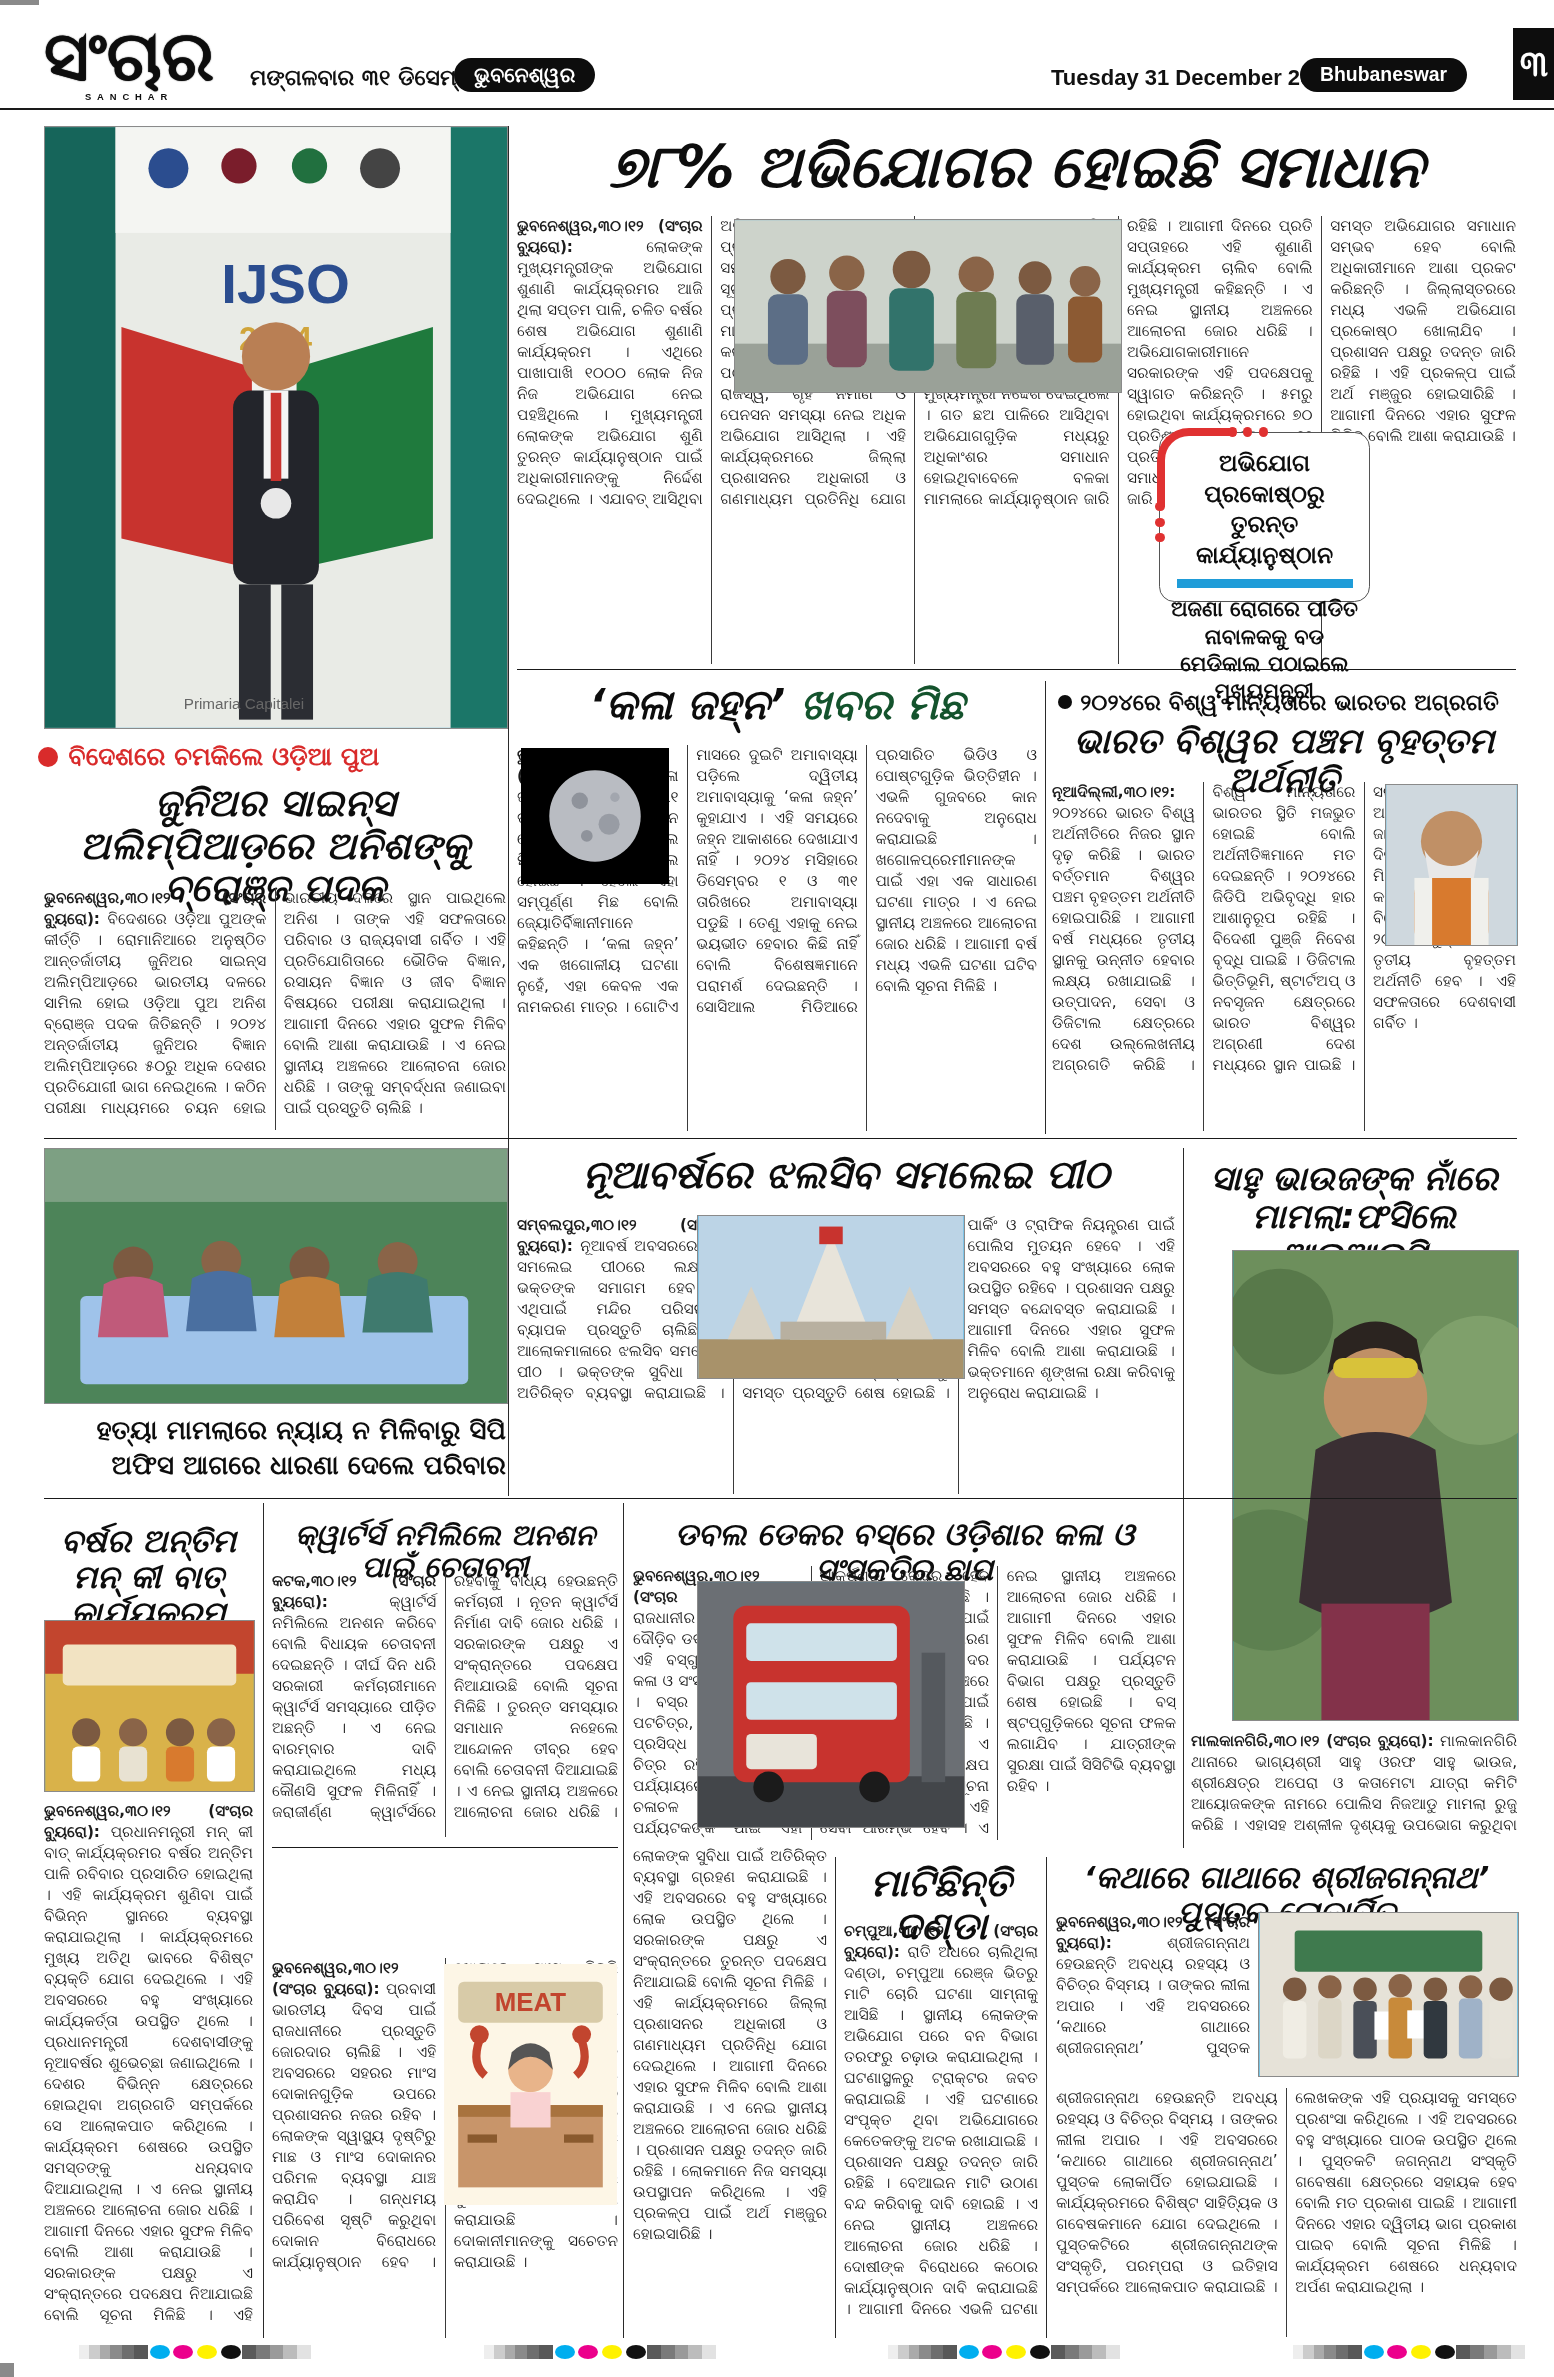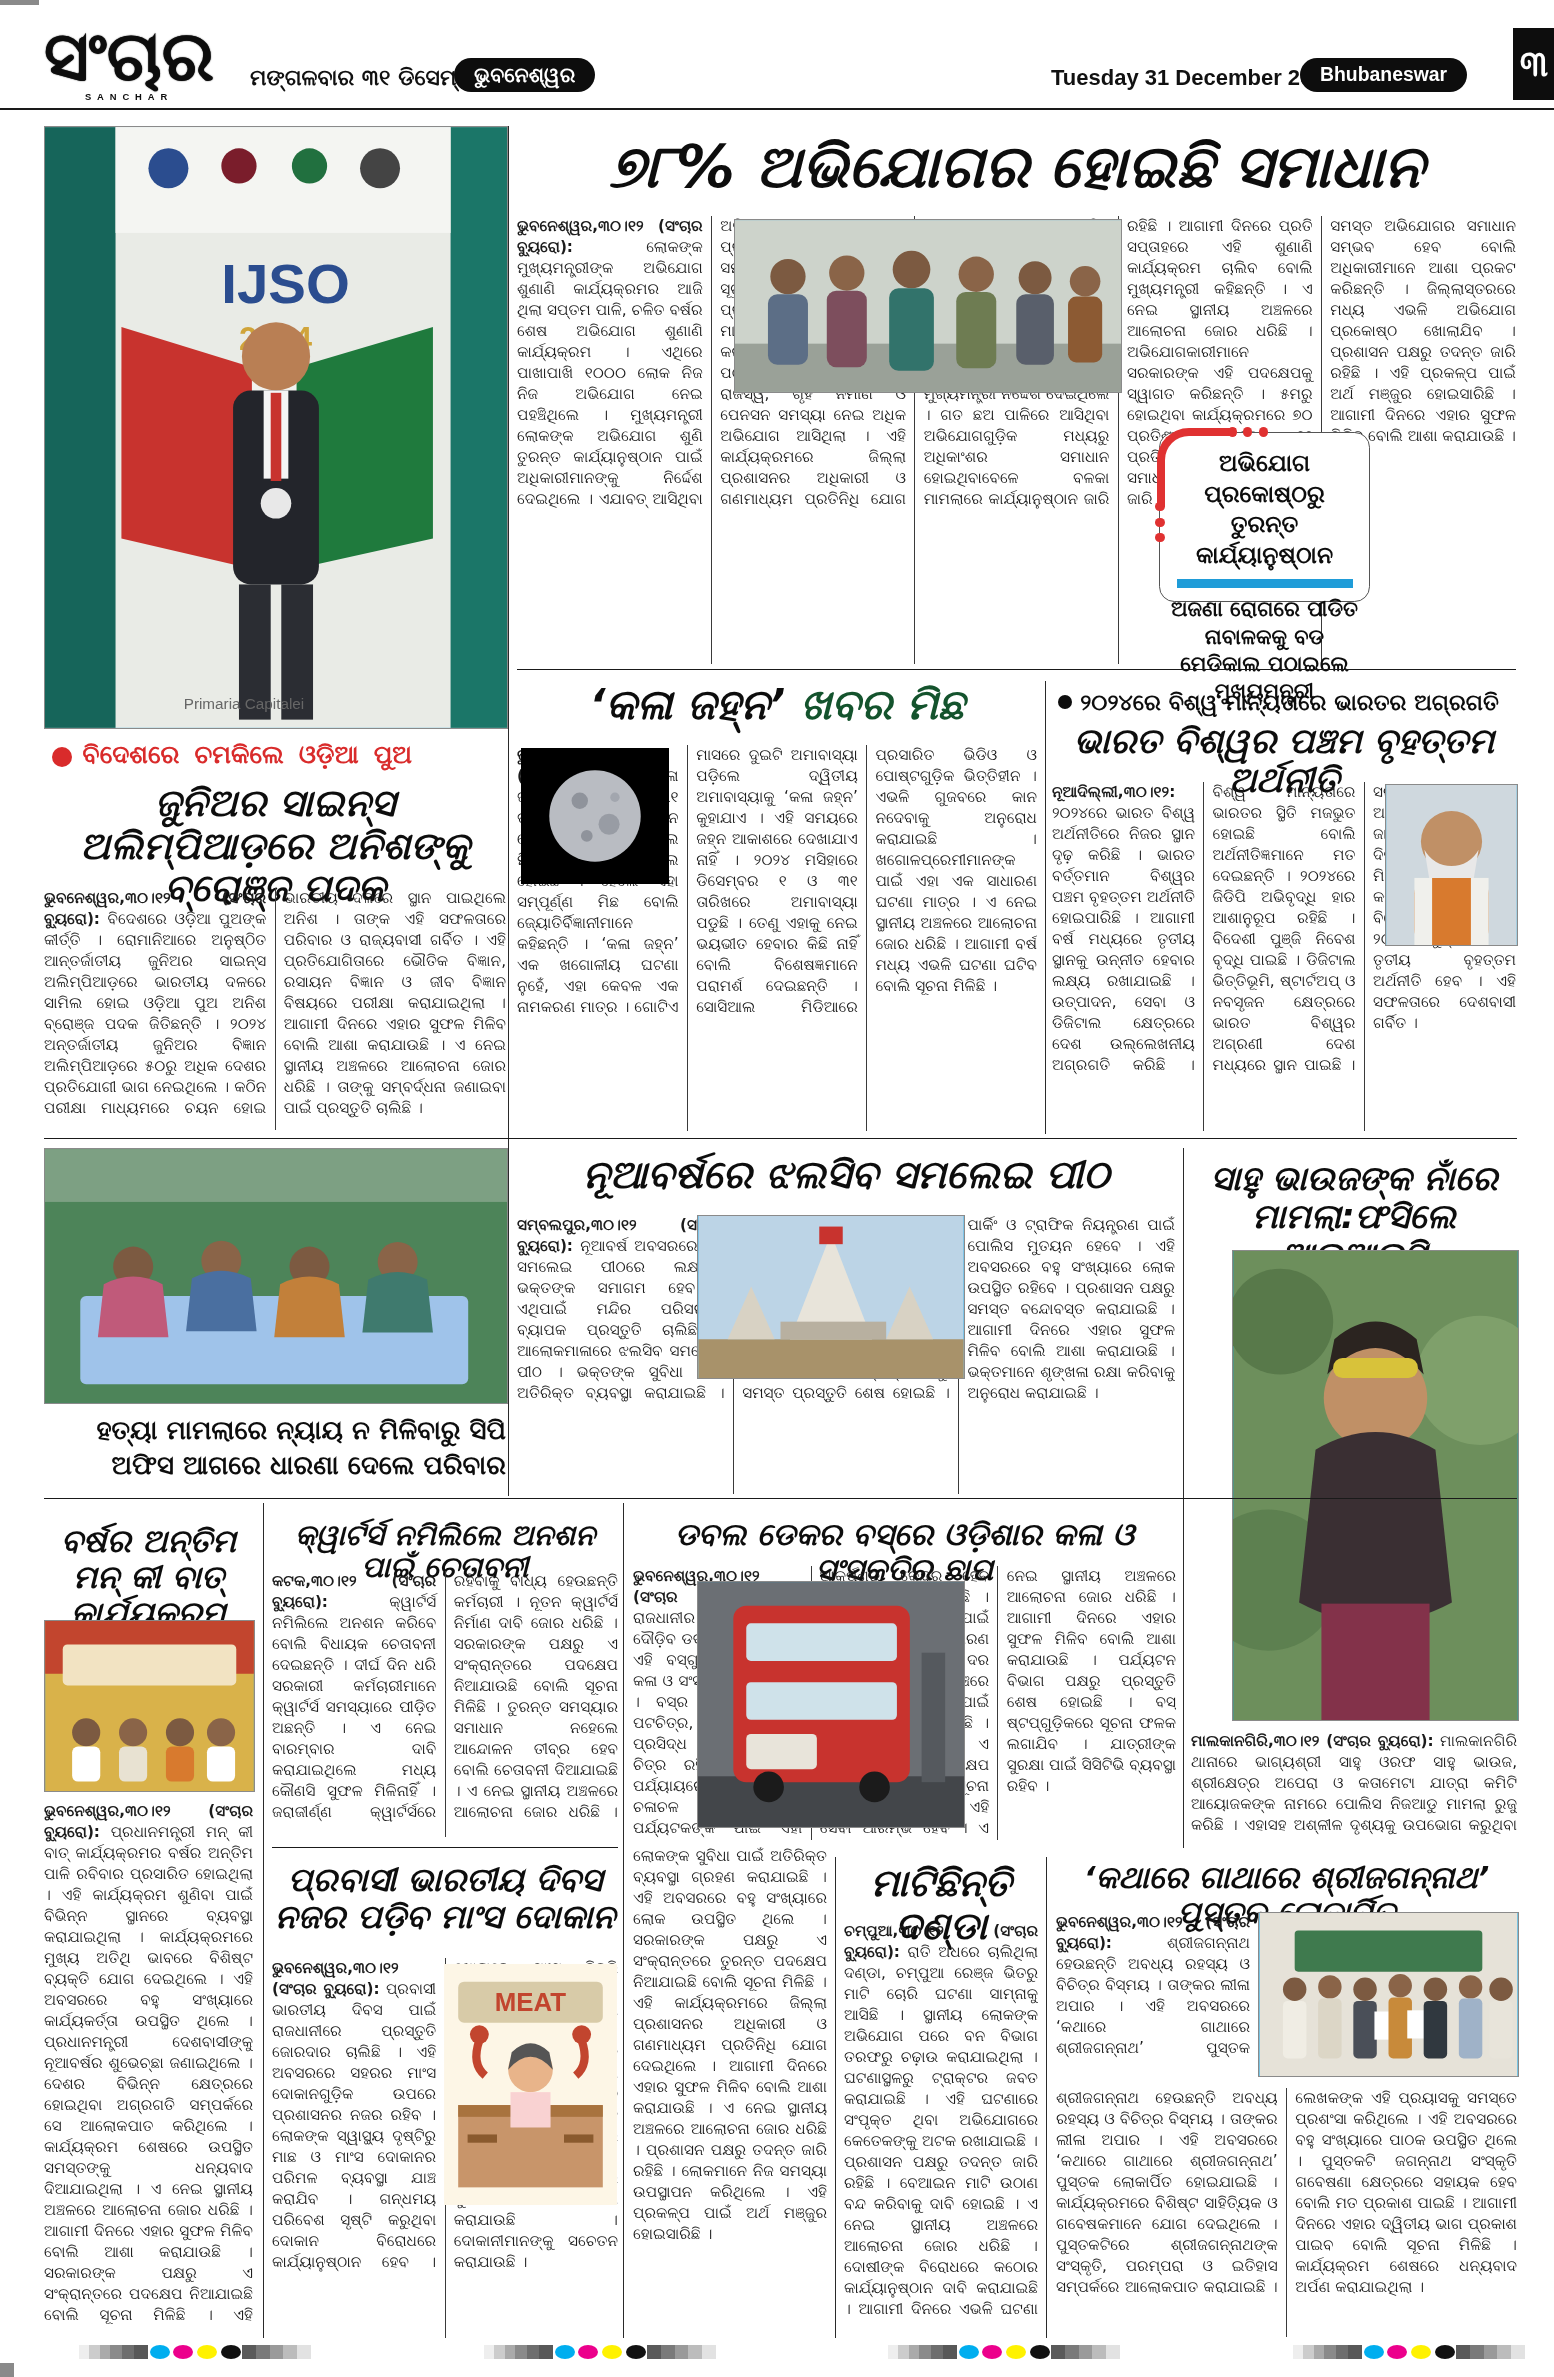--- a/index.html
+++ b/index.html
@@ -120,21 +120,21 @@
     <span class="pq-dot" style="left:-4.7px;top:85px;"></span>
     <span class="pq-dot" style="left:-4.7px;top:100px;"></span>
     <div class="pq-text" style="margin:15.3px 10.6px 0;font-size:23.5px;">ଅଭିଯୋଗ ପ୍ରକୋଷ୍ଠରୁ ତୁରନ୍ତ କାର୍ଯ୍ୟାନୁଷ୍ଠାନ</div>
     <div class="pq-bar" style="width:176px;"></div>
     <div class="pq-text" style="margin:0 8.2px;font-size:21px;">ଅଜଣା ରୋଗରେ ପୀଡିତ ନାବାଳକକୁ ବଡ ମେଡିକାଲ ପଠାଇଲେ ମୁଖ୍ୟମନ୍ତ୍ରୀ</div>
   </div>
 
   <div class="hr" style="left:517px;top:669px;width:999px;height:1.2px;"></div>
   <div class="vr" style="left:508px;top:126px;height:1370px;"></div>
 
-  <div class="kicker abs" style="left:52px;top:742px;font-family:Liberation Mono, monospace;">
+  <div class="kicker abs" style="left:38px;top:742px;">
     <span class="dot"></span>
     <span>ବିଦେଶରେ ଚମକିଲେ ଓଡ଼ିଆ ପୁଅ</span>
   </div>
   <div class="headline abs" style="left:44px;top:782px;width:462px;font-size:38px;">ଜୁନିଅର ସାଇନ୍ସ ଅଲିମ୍ପିଆଡ଼ରେ ଅନିଶଙ୍କୁ ବ୍ରୋଞ୍ଜ ପଦକ</div>
   <div class="body-text abs" style="left:44px;top:888px;width:462px;height:242px;column-count:2;">
     <span class="dateline">ଭୁବନେଶ୍ୱର,୩୦।୧୨ (ସଂଚାର ବ୍ୟୁରୋ):</span><span> ବିଦେଶରେ ଓଡ଼ିଆ ପୁଅଙ୍କ କୀର୍ତ୍ତି । ରୋମାନିଆରେ ଅନୁଷ୍ଠିତ ଆନ୍ତର୍ଜାତୀୟ ଜୁନିଅର ସାଇନ୍ସ ଅଲିମ୍ପିଆଡ଼ରେ ଭାରତୀୟ ଦଳରେ ସାମିଲ ହୋଇ ଓଡ଼ିଆ ପୁଅ ଅନିଶ ବ୍ରୋଞ୍ଜ ପଦକ ଜିତିଛନ୍ତି । ୨୦୨୪ ଅନ୍ତର୍ଜାତୀୟ ଜୁନିଅର ବିଜ୍ଞାନ ଅଲିମ୍ପିଆଡ଼ରେ ୫୦ରୁ ଅଧିକ ଦେଶର ପ୍ରତିଯୋଗୀ ଭାଗ ନେଇଥିଲେ । କଠିନ ପରୀକ୍ଷା ମାଧ୍ୟମରେ ଚୟନ ହୋଇ ଭାରତୀୟ ଦଳରେ ସ୍ଥାନ ପାଇଥିଲେ ଅନିଶ । ତାଙ୍କ ଏହି ସଫଳତାରେ ପରିବାର ଓ ରାଜ୍ୟବାସୀ ଗର୍ବିତ । ଏହି ପ୍ରତିଯୋଗିତାରେ ଭୌତିକ ବିଜ୍ଞାନ, ରସାୟନ ବିଜ୍ଞାନ ଓ ଜୀବ ବିଜ୍ଞାନ ବିଷୟରେ ପରୀକ୍ଷା କରାଯାଇଥିଲା । ଆଗାମୀ ଦିନରେ ଏହାର ସୁଫଳ ମିଳିବ ବୋଲି ଆଶା କରାଯାଉଛି । ଏ ନେଇ ସ୍ଥାନୀୟ ଅଞ୍ଚଳରେ ଆଲୋଚନା ଜୋର ଧରିଛି । ତାଙ୍କୁ ସମ୍ବର୍ଦ୍ଧନା ଜଣାଇବା ପାଇଁ ପ୍ରସ୍ତୁତି ଚାଲିଛି ।</span>
   </div>
 
   <div class="headline abs" style="left:517px;top:681px;width:520px;font-size:42px;">
     <span>‘କଳା ଜହ୍ନ’</span>
@@ -253,21 +253,20 @@
   <div class="body-text abs" style="left:44px;top:1801px;width:209px;height:536px;column-count:1;">
     <span class="dateline">ଭୁବନେଶ୍ୱର,୩୦।୧୨ (ସଂଚାର ବ୍ୟୁରୋ):</span><span> ପ୍ରଧାନମନ୍ତ୍ରୀ ମନ୍ କୀ ବାତ୍ କାର୍ଯ୍ୟକ୍ରମର ବର୍ଷର ଅନ୍ତିମ ପାଳି ରବିବାର ପ୍ରସାରିତ ହୋଇଥିଲା । ଏହି କାର୍ଯ୍ୟକ୍ରମ ଶୁଣିବା ପାଇଁ ବିଭିନ୍ନ ସ୍ଥାନରେ ବ୍ୟବସ୍ଥା କରାଯାଇଥିଲା । କାର୍ଯ୍ୟକ୍ରମରେ ମୁଖ୍ୟ ଅତିଥି ଭାବରେ ବିଶିଷ୍ଟ ବ୍ୟକ୍ତି ଯୋଗ ଦେଇଥିଲେ । ଏହି ଅବସରରେ ବହୁ ସଂଖ୍ୟାରେ କାର୍ଯ୍ୟକର୍ତ୍ତା ଉପସ୍ଥିତ ଥିଲେ । ପ୍ରଧାନମନ୍ତ୍ରୀ ଦେଶବାସୀଙ୍କୁ ନୂଆବର୍ଷର ଶୁଭେଚ୍ଛା ଜଣାଇଥିଲେ । ଦେଶର ବିଭିନ୍ନ କ୍ଷେତ୍ରରେ ହୋଇଥିବା ଅଗ୍ରଗତି ସମ୍ପର୍କରେ ସେ ଆଲୋକପାତ କରିଥିଲେ । କାର୍ଯ୍ୟକ୍ରମ ଶେଷରେ ଉପସ୍ଥିତ ସମସ୍ତଙ୍କୁ ଧନ୍ୟବାଦ ଦିଆଯାଇଥିଲା । ଏ ନେଇ ସ୍ଥାନୀୟ ଅଞ୍ଚଳରେ ଆଲୋଚନା ଜୋର ଧରିଛି । ଆଗାମୀ ଦିନରେ ଏହାର ସୁଫଳ ମିଳିବ ବୋଲି ଆଶା କରାଯାଉଛି । ସରକାରଙ୍କ ପକ୍ଷରୁ ଏ ସଂକ୍ରାନ୍ତରେ ପଦକ୍ଷେପ ନିଆଯାଇଛି ବୋଲି ସୂଚନା ମିଳିଛି । ଏହି କାର୍ଯ୍ୟକ୍ରମରେ ଜିଲ୍ଲା ପ୍ରଶାସନର ଅଧିକାରୀ ଯୋଗ ଦେଇଥିଲେ ।</span>
   </div>
   <div class="vr" style="left:263px;top:1503px;height:835px;"></div>
 
   <div class="headline abs" style="left:272px;top:1519px;width:346px;font-size:29px;">କ୍ୱାର୍ଟର୍ସ ନମିଲିଲେ ଅନଶନ ପାଇଁ ଚେତାବନୀ</div>
   <div class="body-text abs" style="left:272px;top:1571px;width:346px;height:266px;column-count:2;">
     <span class="dateline">କଟକ,୩୦।୧୨ (ସଂଚାର ବ୍ୟୁରୋ):</span><span> କ୍ୱାର୍ଟର୍ସ ନମିଲିଲେ ଅନଶନ କରିବେ ବୋଲି ବିଧାୟକ ଚେତାବନୀ ଦେଇଛନ୍ତି । ଦୀର୍ଘ ଦିନ ଧରି ସରକାରୀ କର୍ମଚାରୀମାନେ କ୍ୱାର୍ଟର୍ସ ସମସ୍ୟାରେ ପୀଡ଼ିତ ଅଛନ୍ତି । ଏ ନେଇ ବାରମ୍ବାର ଦାବି କରାଯାଇଥିଲେ ମଧ୍ୟ କୌଣସି ସୁଫଳ ମିଳିନାହିଁ । ଜରାଜୀର୍ଣ୍ଣ କ୍ୱାର୍ଟର୍ସରେ ରହିବାକୁ ବାଧ୍ୟ ହେଉଛନ୍ତି କର୍ମଚାରୀ । ନୂତନ କ୍ୱାର୍ଟର୍ସ ନିର୍ମାଣ ଦାବି ଜୋର ଧରିଛି । ସରକାରଙ୍କ ପକ୍ଷରୁ ଏ ସଂକ୍ରାନ୍ତରେ ପଦକ୍ଷେପ ନିଆଯାଉଛି ବୋଲି ସୂଚନା ମିଳିଛି । ତୁରନ୍ତ ସମସ୍ୟାର ସମାଧାନ ନହେଲେ ଆନ୍ଦୋଳନ ତୀବ୍ର ହେବ ବୋଲି ଚେତାବନୀ ଦିଆଯାଇଛି । ଏ ନେଇ ସ୍ଥାନୀୟ ଅଞ୍ଚଳରେ ଆଲୋଚନା ଜୋର ଧରିଛି । ଆଗାମୀ ଦିନରେ ଏହାର ସୁଫଳ ମିଳିବ ବୋଲି ଆଶା କରାଯାଉଛି । ପ୍ରଶାସନ ପକ୍ଷରୁ ଆଶ୍ୱାସନା ଦିଆଯାଇଛି ।</span>
   </div>
   <div class="hr" style="left:272px;top:1847px;width:346px;height:1.2px;"></div>
-  <div class="headline abs" style="left:272px;top:1862px;width:346px;font-size:33px;">ପ୍ରବାସୀ ଭାରତୀୟ ଦିବସ ନଜର ପଡ଼ିବ ମାଂସ ଦୋକାନ</div>
   <div class="body-text abs" style="left:272px;top:1958px;width:346px;height:380px;column-count:2;">
     <span class="dateline">ଭୁବନେଶ୍ୱର,୩୦।୧୨ (ସଂଚାର ବ୍ୟୁରୋ):</span><span> ପ୍ରବାସୀ ଭାରତୀୟ ଦିବସ ପାଇଁ ରାଜଧାନୀରେ ପ୍ରସ୍ତୁତି ଜୋରଦାର ଚାଲିଛି । ଏହି ଅବସରରେ ସହରର ମାଂସ ଦୋକାନଗୁଡ଼ିକ ଉପରେ ପ୍ରଶାସନର ନଜର ରହିବ । ଲୋକଙ୍କ ସ୍ୱାସ୍ଥ୍ୟ ଦୃଷ୍ଟିରୁ ମାଛ ଓ ମାଂସ ଦୋକାନର ପରିମଳ ବ୍ୟବସ୍ଥା ଯାଞ୍ଚ କରାଯିବ । ଗନ୍ଧମୟ ପରିବେଶ ସୃଷ୍ଟି କରୁଥିବା ଦୋକାନ ବିରୋଧରେ କାର୍ଯ୍ୟାନୁଷ୍ଠାନ ହେବ । ଖୋଲାରେ ମାଂସ ବିକ୍ରି ଉପରେ କଟକଣା ଲାଗିବ । ସହରର ସୌନ୍ଦର୍ଯ୍ୟକରଣ କାର୍ଯ୍ୟ ଚାଲିଛି । ଅତିଥିମାନଙ୍କ ସ୍ୱାଗତ ପାଇଁ ବ୍ୟାପକ ବ୍ୟବସ୍ଥା କରାଯାଉଛି । ପ୍ରଶାସନ ପକ୍ଷରୁ ତଦାରଖ ଜାରି ରହିଛି । ଏ ନେଇ ସ୍ଥାନୀୟ ଅଞ୍ଚଳରେ ଆଲୋଚନା ଜୋର ଧରିଛି । ଆଗାମୀ ଦିନରେ ଏହାର ସୁଫଳ ମିଳିବ ବୋଲି ଆଶା କରାଯାଉଛି । ଦୋକାନୀମାନଙ୍କୁ ସଚେତନ କରାଯାଉଛି ।</span>
   </div>
   <div class="abs" style="left:444px;top:1964px;width:173px;height:241px;background:#fff;">
     <svg width="173" height="241" viewBox="0 0 294 410">
       <rect width="294" height="410" fill="#fdf6e6"></rect>
       <rect x="24" y="30" width="246" height="70" rx="10" fill="#d8cba8"></rect>
       <text x="86" y="80" font-size="44" font-weight="bold" fill="#c2452e" font-family="Liberation Sans, sans-serif">MEAT</text>
       <rect x="24" y="240" width="246" height="140" fill="#c8956a"></rect>
       <rect x="24" y="240" width="246" height="20" fill="#a8733e"></rect>

